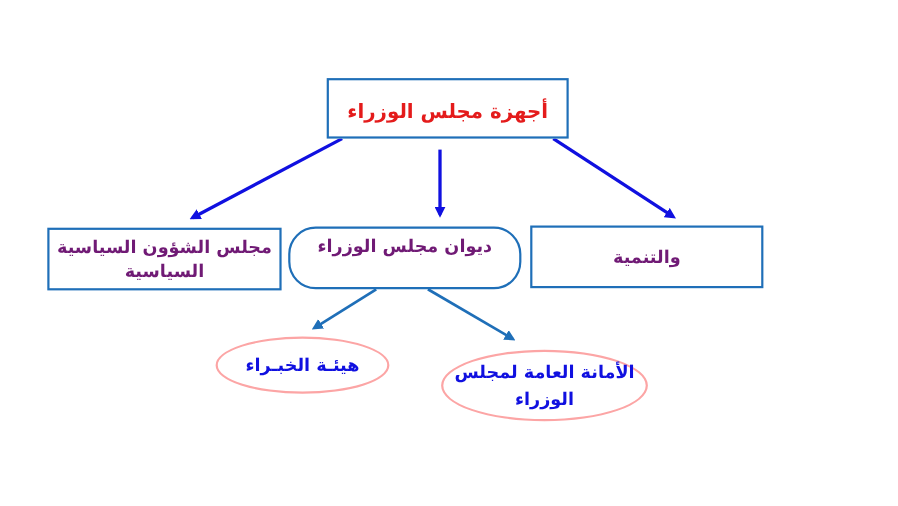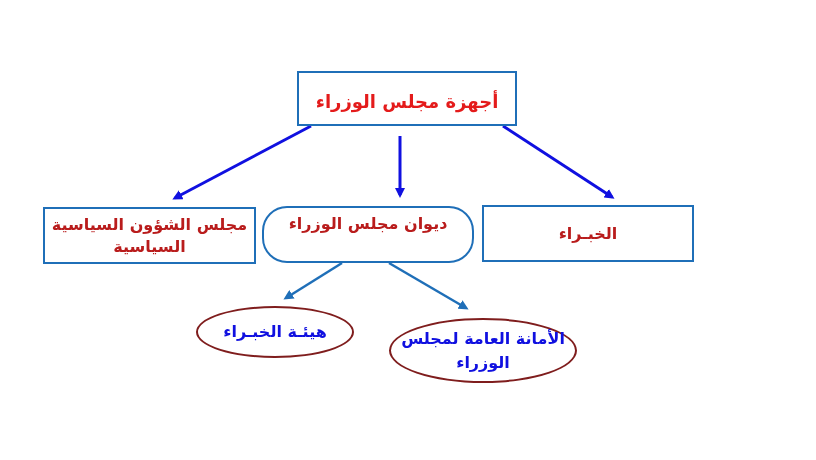--- a/index.html
+++ b/index.html
@@ -13,31 +13,31 @@
       border: 2px solid #1f6fb8; background: #ffffff;
       display: flex; flex-direction: column; align-items: center;
       direction: rtl; text-align: center;
       font-weight: bold; line-height: 22px;
     }
     .top-box { left: 297px; top: 71px; width: 220px; height: 55px; justify-content: center; }
     .top-box span { color: #e41b1b; font-size: 18px; padding-top: 6px; }
     .left-box { left: 43px; top: 207px; width: 213px; height: 57px; justify-content: center; }
     .mid-box { left: 262px; top: 206px; width: 212px; height: 57px; justify-content: flex-start; padding-top: 5px; border-radius: 25px; }
     .right-box { left: 482px; top: 205px; width: 212px; height: 57px; justify-content: center; }
-    .box .lbl { color: #b91c1c; font-size: 16px; }
+    .box .lbl { color: #701a75; font-size: 16px; }
     .ellipse {
       position: absolute; box-sizing: border-box;
-      border: 2px solid #7f1d1d; border-radius: 50%;
+      border: 2px solid #fca5a5; border-radius: 50%;
       display: flex; flex-direction: column; align-items: center; justify-content: center;
       direction: rtl; text-align: center; font-weight: bold; line-height: 24px;
       background: transparent;
     }
     .ellipse .lbl { color: #1010e0; font-size: 16px; }
     .ell-left { left: 196px; top: 306px; width: 158px; height: 52px; }
-    .ell-right { left: 389px; top: 318px; width: 188px; height: 65px; }
+    .ell-right { left: 401px; top: 318px; width: 188px; height: 65px; }
     svg.connectors { position: absolute; left: 0; top: 0; width: 816px; height: 460px; pointer-events: none; }
   </style>
 </head>
 <body>
 
 <svg class="connectors" viewBox="0 0 816 460">
   <defs>
     <marker id="ah-main" markerWidth="10" markerHeight="10" refX="7" refY="5" orient="auto" markerUnits="userSpaceOnUse">
       <path d="M0,0 L10,5 L0,10 Z" fill="#1010e0"></path>
     </marker>
@@ -59,21 +59,21 @@
 <div class="box left-box">
   <span class="lbl">مجلس الشؤون السياسية</span>
   <span class="lbl">السياسية</span>
 </div>
 
 <div class="box mid-box">
   <span class="lbl">ديوان مجلس الوزراء</span>
 </div>
 
 <div class="box right-box">
-  <span class="lbl">الخبـراء</span>
+  <span class="lbl">والتنمية</span>
 </div>
 
 <div class="ellipse ell-left">
   <span class="lbl">هيئـة الخبـراء</span>
 </div>
 
 <div class="ellipse ell-right">
   <span class="lbl">الأمانة العامة لمجلس</span>
   <span class="lbl">الوزراء</span>
 </div>

